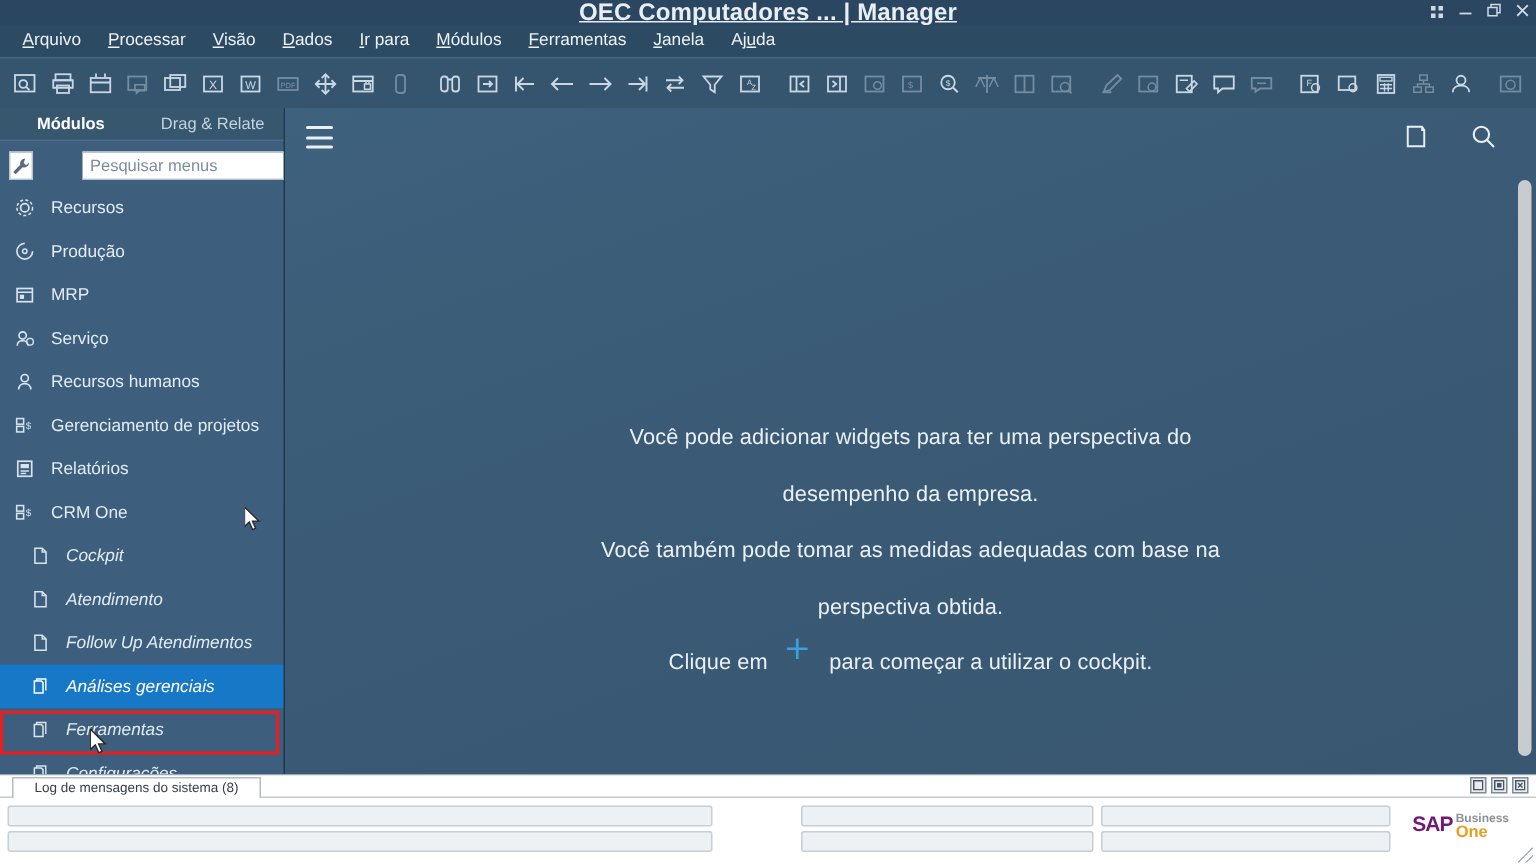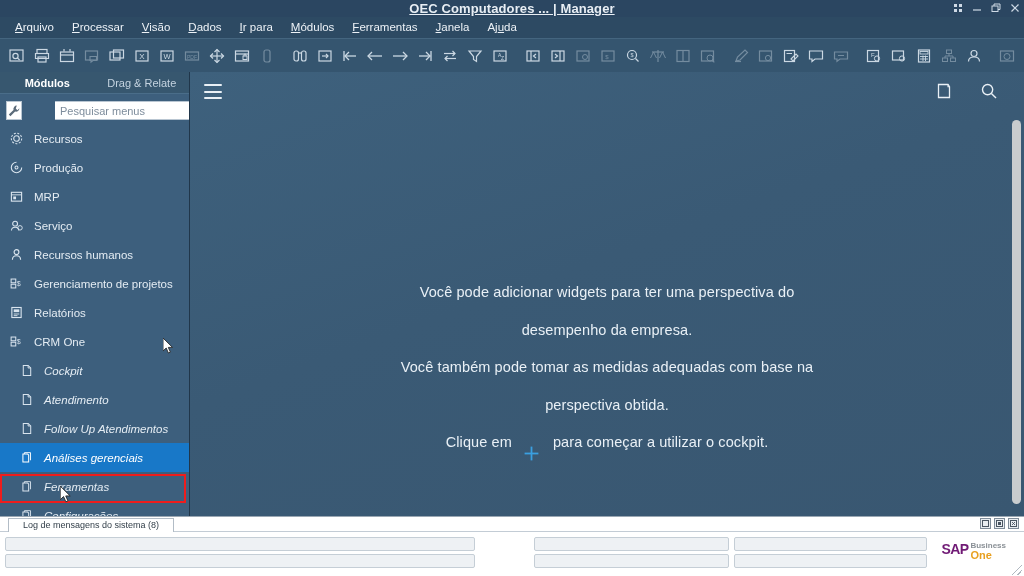--- a/index.html
+++ b/index.html
@@ -13,21 +13,21 @@
   #app { position: relative; width: 1024px; height: 576px; }
 
   
   .titlebar {
     position: absolute; left: 0; top: 0; width: 1024px; height: 17px;
     background: #2b4661;
   }
   .title-text {
     position: absolute; left: 0; top: 0; width: 1024px; height: 17px;
     text-align: center; line-height: 17px;
-    font-size: 13px; color: #e8eef4; font-weight: bold;
+    font-size: 16px; color: #e8eef4; font-weight: bold;
     text-decoration: underline;
     letter-spacing: .1px;
   }
   .win-ctrls {
     position: absolute; right: 4px; top: 0; height: 17px;
     display: flex; align-items: center; gap: 9px;
   }
   .win-btn { color: #cfdae6; font-size: 11px; line-height: 1; cursor: default; }
   .win-grid {
     width: 9px; height: 9px; position: relative;
@@ -155,21 +155,21 @@
   }
   .msg-block {
     position: absolute; left: 0; top: 160px; width: 100%;
     text-align: center;
   }
   .msg-line {
     font-size: 14.5px; color: #e9f0f6; line-height: 37.5px;
     letter-spacing: .1px;
   }
   .msg-line.with-plus {
-    display: flex; align-items: flex-end; justify-content: center; gap: 0;
+    display: flex; align-items: flex-start; justify-content: center; gap: 0;
   }
   .plus-ico { margin: 0 13px 0 11px; display: inline-flex; }
 
   
   .vscroll {
     position: absolute; right: 2px; top: 42px; width: 11px; height: 396px;
   }
   .vthumb {
     position: absolute; left: 1px; top: 6px; width: 9px; height: 384px;
     background: #c9ccce; border-radius: 5px;

